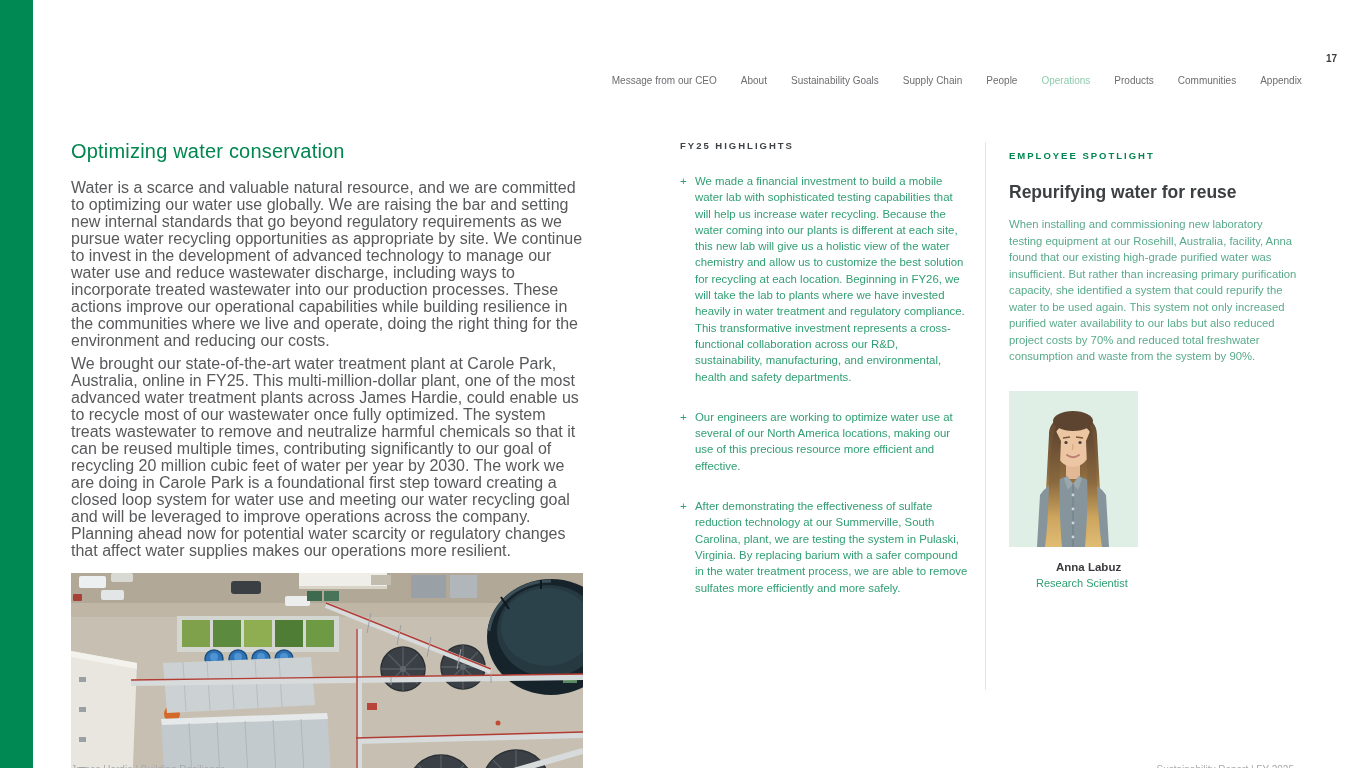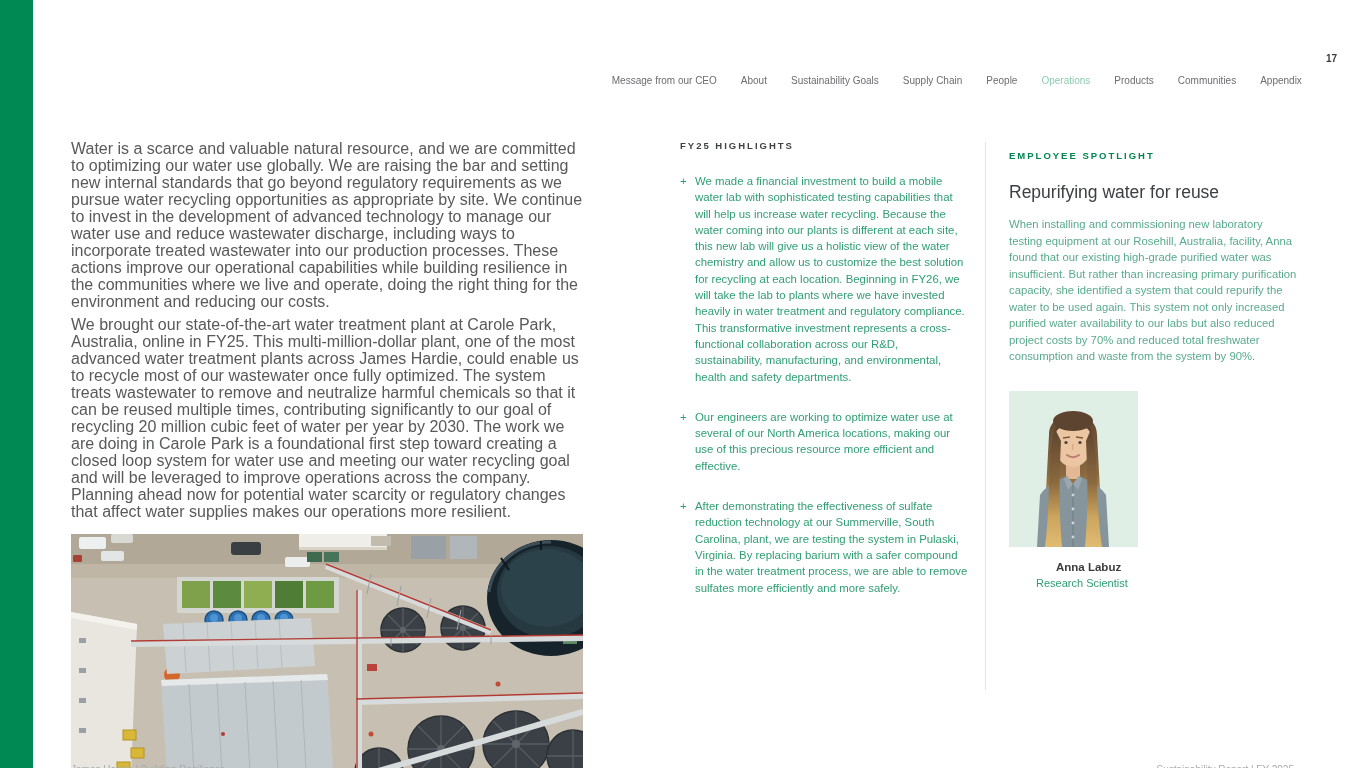--- a/index.html
+++ b/index.html
@@ -53,21 +53,21 @@
     position:absolute; left:985px; top:142px; width:1px; height:548px;
     background:#e4e5e6;
   }
   
   .col-right { position:absolute; left:1009px; top:150px; width:290px; }
   .col-right .eyebrow-green {
     font-size:9.5px; font-weight:bold; letter-spacing:2px; color:#00864f;
     margin-bottom:21px;
   }
   .col-right h2 {
-    font-size:17.5px; font-weight:400; color:#3c4043; margin-bottom:13px;
+    font-size:17.5px; font-weight:700; color:#3c4043; margin-bottom:13px;
   }
   .col-right .spot-body {
     font-size:11.3px; line-height:16.5px; color:#5aaa8c;
   }
   .portrait { display:block; margin-top:26px; width:129px; height:156px; }
   .person-name { margin-top:14px; font-size:11.5px; font-weight:bold; color:#3a3c3f;margin-left:47px; }
   .person-title { margin-top:4px; font-size:11px; color:#2f9e73;padding-left:27px; }
   
   .footer-left, .footer-right {
     position:absolute; top:764px; font-size:10px; color:#a7a9ac;
@@ -87,20 +87,21 @@
   <span class="nav-item">Supply Chain</span>
   <span class="nav-item">People</span>
   <span class="nav-item active">Operations</span>
   <span class="nav-item">Products</span>
   <span class="nav-item">Communities</span>
   <span class="nav-item">Appendix</span>
   <span class="page-num">17</span>
 </nav>
 
 <section class="col-left">
+  <h1>Optimizing water conservation</h1>
   <p>Water is a scarce and valuable natural resource, and we are committed to optimizing our water use globally. We are raising the bar and setting new internal standards that go beyond regulatory requirements as we pursue water recycling opportunities as appropriate by site. We continue to invest in the development of advanced technology to manage our water use and reduce wastewater discharge, including ways to incorporate treated wastewater into our production processes. These actions improve our operational capabilities while building resilience in the communities where we live and operate, doing the right thing for the environment and reducing our costs.</p>
   <p>We brought our state-of-the-art water treatment plant at Carole Park, Australia, online in FY25. This multi-million-dollar plant, one of the most advanced water treatment plants across James Hardie, could enable us to recycle most of our wastewater once fully optimized. The system treats wastewater to remove and neutralize harmful chemicals so that it can be reused multiple times, contributing significantly to our goal of recycling 20 million cubic feet of water per year by 2030. The work we are doing in Carole Park is a foundational first step toward creating a closed loop system for water use and meeting our water recycling goal and will be leveraged to improve operations across the company. Planning ahead now for potential water scarcity or regulatory changes that affect water supplies makes our operations more resilient.</p>
 
   <svg class="plant-photo" viewBox="0 0 512 242" role="img" aria-label="Aerial view of the Carole Park water treatment plant">
 
     <rect x="0" y="0" width="512" height="242" fill="#c7c0b2"></rect>
     <rect x="0" y="0" width="512" height="30" fill="#b2a897"></rect>
     <rect x="0" y="30" width="512" height="14" fill="#bfb6a6"></rect>
 
     <rect x="8" y="3" width="27" height="12" rx="2" fill="#edf0f1"></rect>

